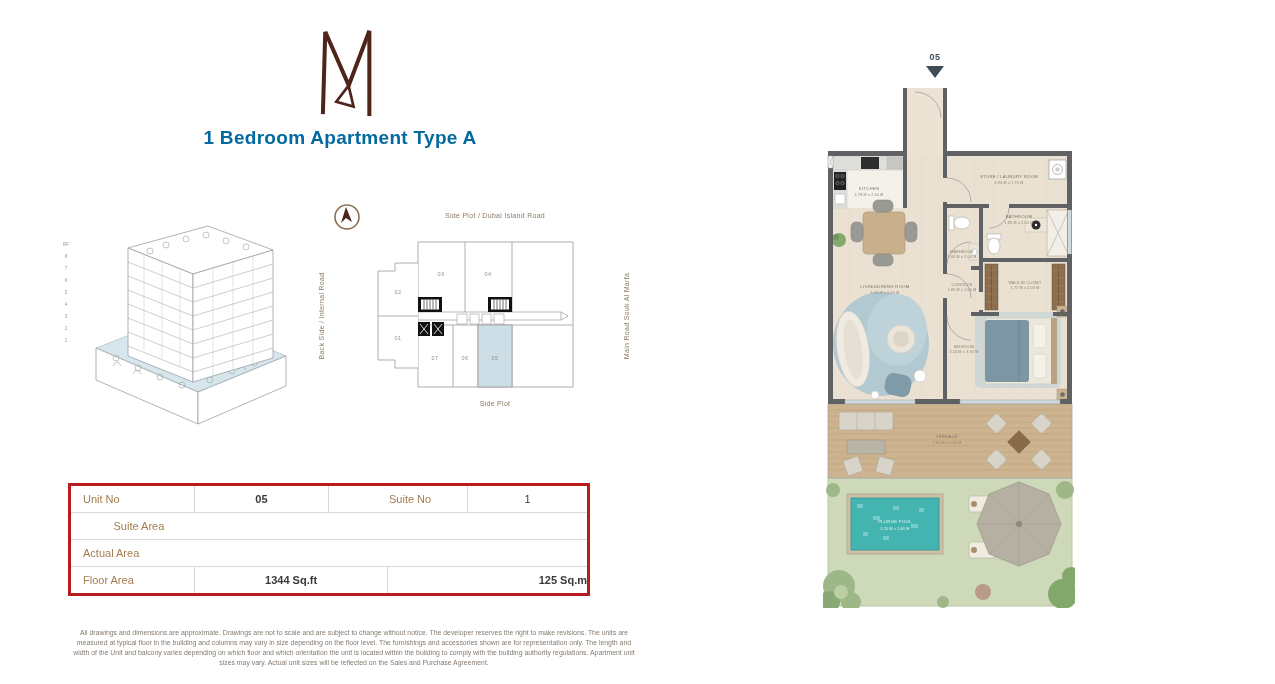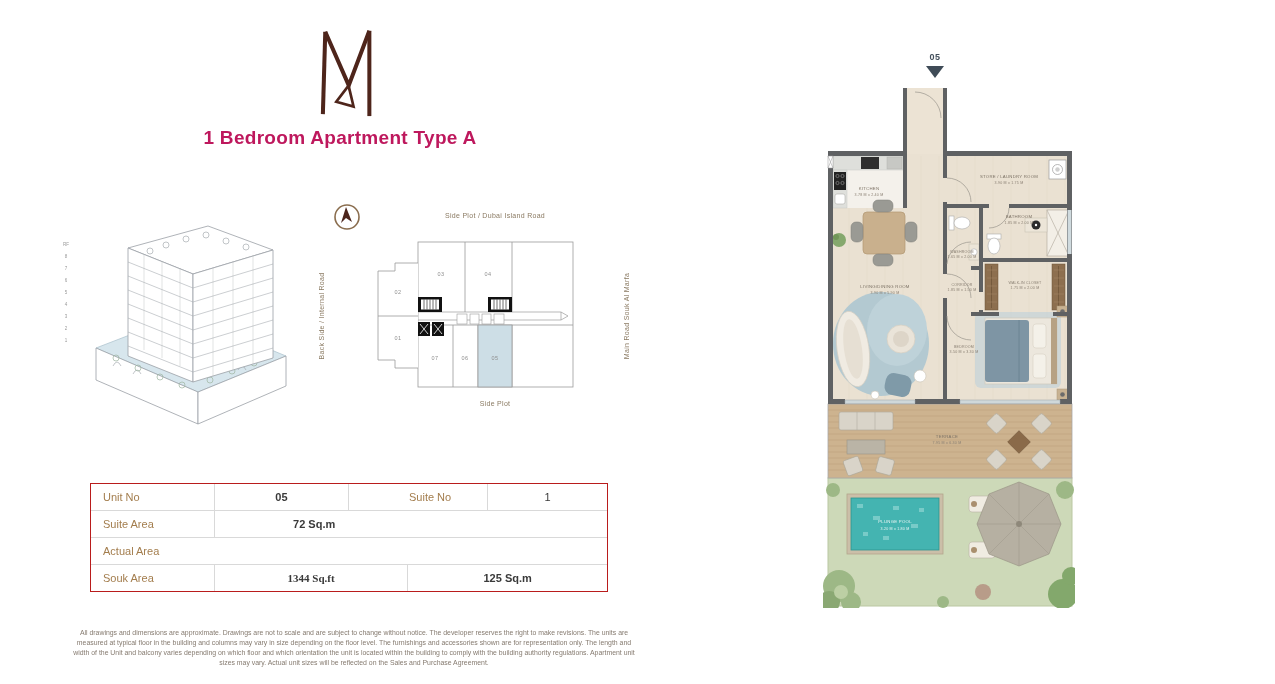--- a/index.html
+++ b/index.html
@@ -1,22 +1,22 @@
 <!DOCTYPE html>
 <html><head>
 <meta charset="utf-8">
 <style>
   html,body{margin:0;padding:0;background:#fff;}
   .page{position:relative;width:1275px;height:684px;background:#ffffff;
         font-family:"Liberation Sans",sans-serif;overflow:hidden;}
   .abs{position:absolute;}
-  .title{color:#be185d;font-size:19px;font-weight:600;letter-spacing:.3px;text-align:center;}
+  .title{color:#0369a1;font-size:19px;font-weight:600;letter-spacing:.3px;text-align:center;}
   .road{color:#8a7a62;font-size:7px;letter-spacing:.3px;text-align:center;white-space:nowrap;}
   .vert{transform:rotate(-90deg);transform-origin:center center;}
-  .itbl{position:absolute;left:90px;top:483px;width:516px;border:1px solid #b91c1c;
+  .itbl{position:absolute;left:68px;top:483px;width:516px;border:3px solid #b91c1c;
         font-size:11px;color:#3c3c3c;background:#fff;}
   .itr{display:flex;border-bottom:1px solid #d9d9d9;height:26px;line-height:26px;}
   .itr:last-child{border-bottom:none;}
   .itc{border-right:1px solid #d9d9d9;box-sizing:border-box;overflow:hidden;}
   .itc:last-child{border-right:none;}
   .lbl{color:#a37d4d;padding-left:12px;}
   .val{text-align:center;font-weight:700;color:#3a3a3a;}
   .reg{font-weight:400;}
   .disc{color:#857a6f;font-size:6.9px;line-height:1.45;text-align:center;}
   
@@ -157,30 +157,29 @@
   </svg>
 
   <div class="itbl">
     <div class="itr">
       <div class="itc lbl" style="width:24%;">Unit No</div>
       <div class="itc val" style="width:26%;">05</div>
       <div class="itc lbl" style="width:27%;text-align:left;padding-left:60px;">Suite No</div>
       <div class="itc val reg" style="width:23%;">1</div>
     </div>
     <div class="itr">
-      <div class="itc lbl" style="width:24%;">Suite Area</div>
-      <div class="itc val" style="width:38.5%;">72 Sq.m</div>
+      <div class="itc lbl" style="width:24%;text-align:center;">Suite Area</div>
     </div>
     <div class="itr">
       <div class="itc lbl" style="width:24%;">Actual Area</div>
     </div>
     <div class="itr">
-      <div class="itc lbl" style="width:24%;">Souk Area</div>
-      <div class="itc val" style="width:37.5%;font-family:Liberation Serif, serif;">1344 Sq.ft</div>
-      <div class="itc val" style="width:38.5%;">125 Sq.m</div>
+      <div class="itc lbl" style="width:24%;">Floor Area</div>
+      <div class="itc val" style="width:37.5%;">1344 Sq.ft</div>
+      <div class="itc val" style="width:38.5%;text-align:right;">125 Sq.m</div>
     </div>
   </div>
 
   <div class="abs disc" style="left:68px;top:628px;width:572px;">All drawings and dimensions are approximate. Drawings are not to scale and are subject to change without notice. The developer reserves the right to make revisions. The units are measured at typical floor in the building and columns may vary in size depending on the floor level. The furnishings and accessories shown are for representation only. The length and width of the Unit and balcony varies depending on which floor and which orientation the unit is located within the building to  comply with the building authority regulations. Apartment unit sizes may vary. Actual unit sizes will be reflected on the Sales and Purchase Agreement.</div>
 
   <svg class="abs" style="left:823px;top:46px;" width="252" height="562" viewBox="0 0 252 562">
 
     <g>
       <rect x="5" y="432" width="244" height="128" fill="#cdd9b8" stroke="#bac7a2" stroke-width="1"></rect>
     </g>

